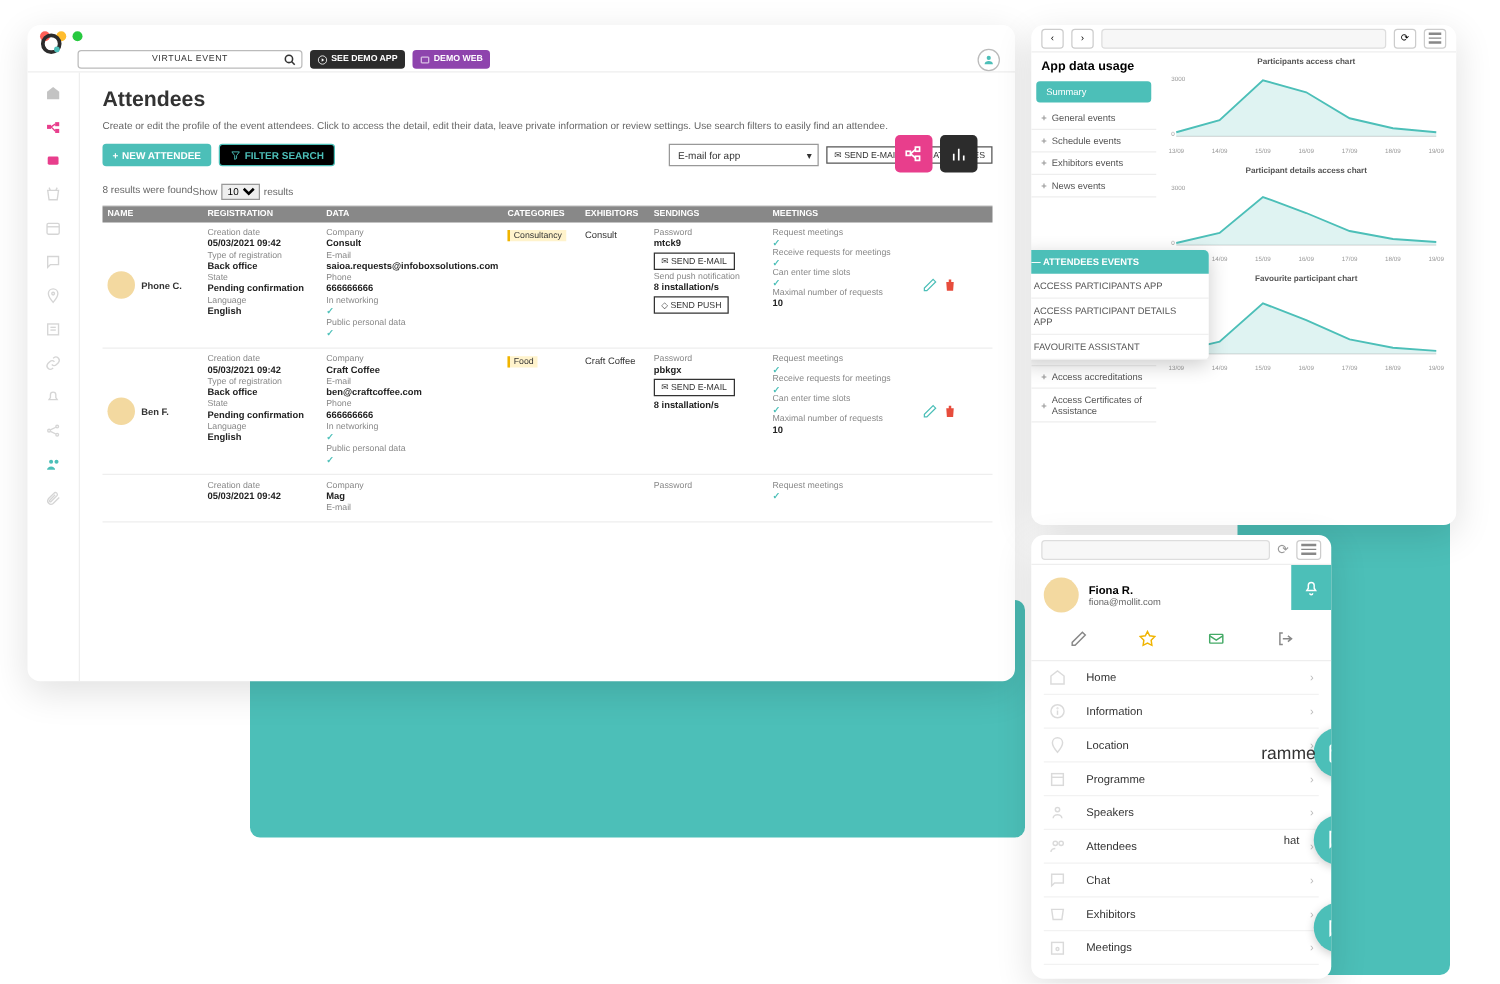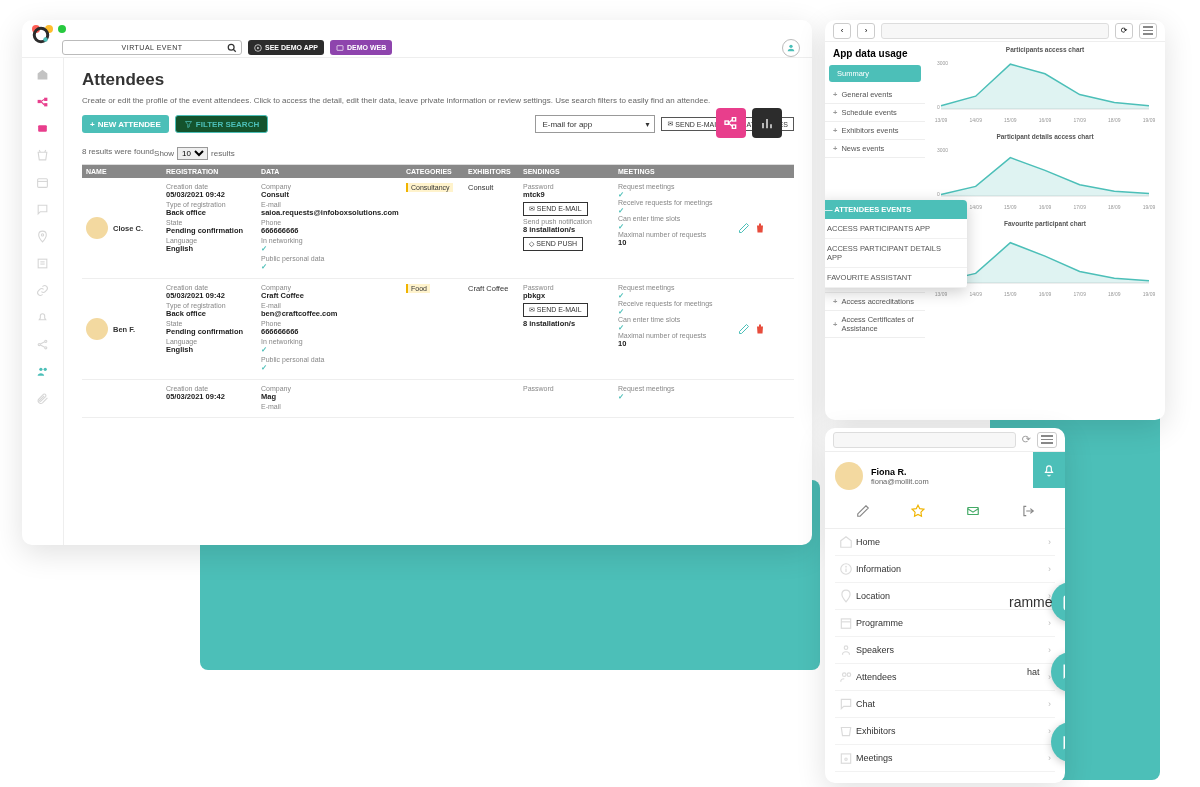--- a/index.html
+++ b/index.html
@@ -16,21 +16,21 @@
 #w1 .srch svg{position:absolute;right:4px}
 .btn{border-radius:3px;height:15px;padding:0 6px;display:inline-flex;align-items:center;gap:3px;font-size:7px;font-weight:600;color:#fff;cursor:pointer}
 #w1 .usr{margin-left:auto;width:18px;height:18px;border:1px solid #bbb;border-radius:50%;display:flex;align-items:center;justify-content:center}
 #w1 .side{position:absolute;left:0;top:38px;width:42px;bottom:0;border-right:1px solid #eee;display:flex;flex-direction:column;align-items:center;gap:14px;padding-top:10px}
 #w1 .side .ic{width:13px;height:13px;opacity:.35}
 #w1 .side .ic.act{opacity:1}
 #w1 .main{position:absolute;left:42px;right:0;top:38px;bottom:0;padding:12px 18px;overflow:hidden}
 #w1 h1{font-size:17px;font-weight:700;margin-bottom:6px}
 #w1 .desc{font-size:8px;color:#666;margin-bottom:10px}
 #w1 .acts{display:flex;gap:6px;align-items:center;margin-bottom:10px}
-.obtn{border:1px solid #4cbfb8;color:#4cbfb8;background:#14532d;border-radius:3px;height:18px;padding:0 8px;display:inline-flex;align-items:center;gap:3px;font-size:8px;font-weight:600;cursor:pointer}
+.obtn{border:1px solid #4cbfb8;color:#4cbfb8;background:#000000;border-radius:3px;height:18px;padding:0 8px;display:inline-flex;align-items:center;gap:3px;font-size:8px;font-weight:600;cursor:pointer}
 .tbtn{background:#4cbfb8;color:#fff;border-radius:3px;height:18px;padding:0 8px;display:inline-flex;align-items:center;gap:3px;font-size:8px;font-weight:600;cursor:pointer}
 #w1 .rsel{margin-left:auto;display:flex;gap:6px}
 #w1 .sel{border:1px solid #999;height:18px;padding:0 20px 0 6px;font-size:8px;background:#fff;display:flex;align-items:center;position:relative;min-width:120px}
 #w1 .sel:after{content:"▾";position:absolute;right:5px;font-size:8px}
 #w1 .grid{border-top:1px solid #ddd}
 #w1 .meta{display:flex;justify-content:flex-start;font-size:8px;color:#666;padding:4px 0}
 #w1 .meta select{font-size:8px;border:1px solid #999;margin:0 3px}
 #w1 .hd{background:#888;color:#fff;display:grid;grid-template-columns:80px 95px 145px 62px 55px 95px 120px 40px;font-size:7px;font-weight:600}
 #w1 .hd>div{padding:3px 4px;text-transform:uppercase}
 #w1 .row{display:grid;grid-template-columns:80px 95px 145px 62px 55px 95px 120px 40px;border-bottom:1px solid #eee;font-size:7.5px}
@@ -79,21 +79,21 @@
 #w3 .prof{display:flex;align-items:center;gap:8px;padding:10px}
 #w3 .pav{width:28px;height:28px;border-radius:50%;background:#f3d9a0}
 #w3 .pnm{font-size:9px;font-weight:700}
 #w3 .pem{font-size:7.5px;color:#666}
 #w3 .bell{position:absolute;right:0;top:0;width:32px;height:36px;background:#4cbfb8;display:flex;align-items:center;justify-content:center;cursor:pointer}
 #w3 .tabs{display:flex;justify-content:space-around;padding:4px 10px 8px;border-bottom:1px solid #eee}
 #w3 .tabs>div{cursor:pointer}
 #w3 .mh{display:flex;justify-content:space-between;padding:8px 12px;font-size:9px;color:#555}
 #w3 .mh .cx{color:#4cbfb8;font-weight:700;cursor:pointer}
 #w3 .ml{padding:0 10px}
-#w3 .mi{display:flex;align-items:center;gap:3px;padding:6px 4px;font-size:9px;color:#333;border-bottom:1px solid #f2f2f2;cursor:pointer}
+#w3 .mi{display:flex;align-items:center;gap:16px;padding:6px 4px;font-size:9px;color:#333;border-bottom:1px solid #f2f2f2;cursor:pointer}
 #w3 .mi .ico{width:14px;height:14px;opacity:.3}
 #w3 .mi .ar{margin-left:auto;color:#bbb}
 #w3 .fl{position:absolute;right:-26px;width:40px;height:40px;border-radius:50%;background:#4cbfb8;display:flex;align-items:center;justify-content:center;box-shadow:0 2px 8px rgba(0,0,0,.2);cursor:pointer}
 </style>
 </head>
 <body>
 
 <div class="bgteal" style="left:200px;top:480px;width:620px;height:190px"></div>
 <div class="bgteal" style="left:990px;top:400px;width:170px;height:380px"></div>
 
@@ -238,21 +238,21 @@
         <div>CATEGORIES</div>
           <div>EXHIBITORS</div>
           <div>SENDINGS</div>
         <div>MEETINGS</div>
           <div></div>
       </div>
       <div id="rows">
           <div class="row">
             <div class="nm">
               <div class="av"></div>
-              <span>Close C.</span>
+              <span>Phone C.</span>
             </div>
    <div>
      <div class="pair">
                 <div class="lbl">Creation date</div>
                 <div class="val">05/03/2021 09:42</div>
               </div>
      <div class="pair">
                 <div class="lbl">Type of registration</div>
                 <div class="val">Back office</div>
               </div>

